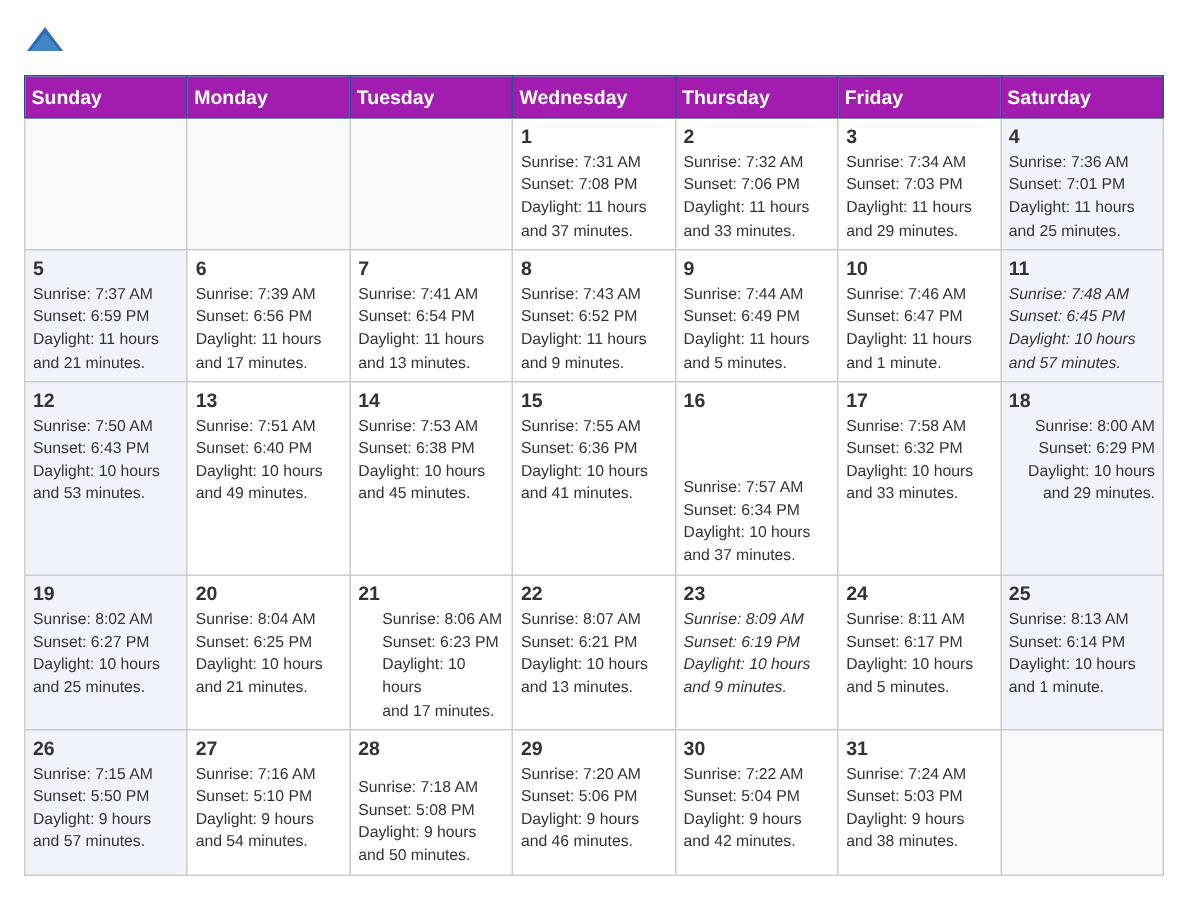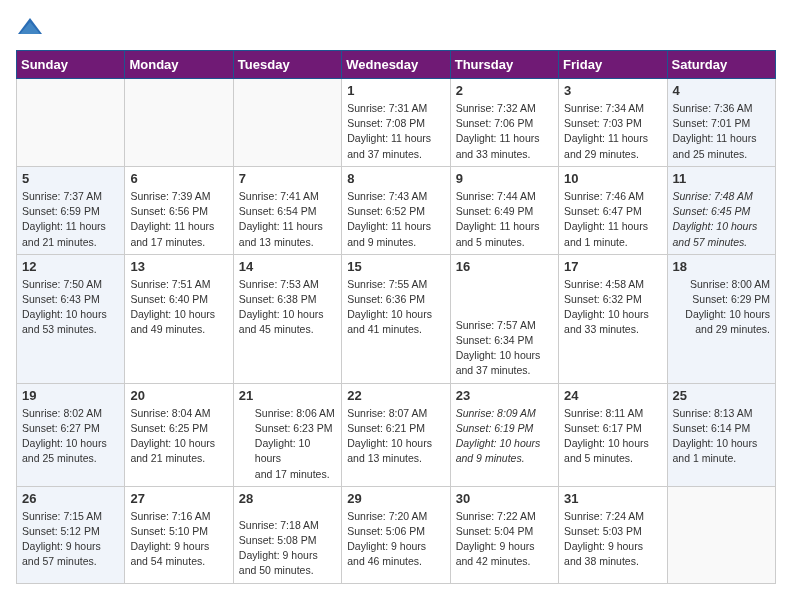--- a/index.html
+++ b/index.html
@@ -47,21 +47,21 @@
     .location-title {
       font-size: 15px;
       color: #444;
     }
     .calendar {
       width: 100%;
       border-collapse: collapse;
       border: 1px solid #ccc;
     }
     .calendar th {
-      background-color: #701a75;
+      background-color: #a21caf;
       color: #fff;
       font-size: 13px;
       font-weight: bold;
       padding: 6px 4px;
       text-align: left;
       border: 1px solid #1e5490;
     }
     .calendar td {
       vertical-align: top;
       border: 1px solid #ccc;
@@ -237,21 +237,21 @@
         </td>
         <td>
           <span class="day-number">16</span>
           <div class="day-info" style="white-space: pre-line; margin-top: 44px;">Sunrise: 7:57 AM
 Sunset: 6:34 PM
 Daylight: 10 hours
 and 37 minutes.</div>
         </td>
         <td>
           <span class="day-number">17</span>
-          <div class="day-info" style="white-space: pre-line;">Sunrise: 4:58 AM
+          <div class="day-info" style="white-space: pre-line;">Sunrise: 7:58 AM
 Sunset: 6:32 PM
 Daylight: 10 hours
 and 33 minutes.</div>
         </td>
         <td class="weekend">
           <span class="day-number">18</span>
           <div class="day-info" style="white-space: pre-line; text-align: right;">Sunrise: 8:00 AM
 Sunset: 6:29 PM
 Daylight: 10 hours
 and 29 minutes.</div>
@@ -305,21 +305,21 @@
           <div class="day-info" style="white-space: pre-line;">Sunrise: 8:13 AM
 Sunset: 6:14 PM
 Daylight: 10 hours
 and 1 minute.</div>
         </td>
       </tr>
       <tr>
         <td class="weekend">
           <span class="day-number">26</span>
           <div class="day-info" style="white-space: pre-line;">Sunrise: 7:15 AM
-Sunset: 5:12 PM
+Sunset: 5:50 PM
 Daylight: 9 hours
 and 57 minutes.</div>
         </td>
         <td>
           <span class="day-number">27</span>
           <div class="day-info" style="white-space: pre-line;">Sunrise: 7:16 AM
 Sunset: 5:10 PM
 Daylight: 9 hours
 and 54 minutes.</div>
         </td>

